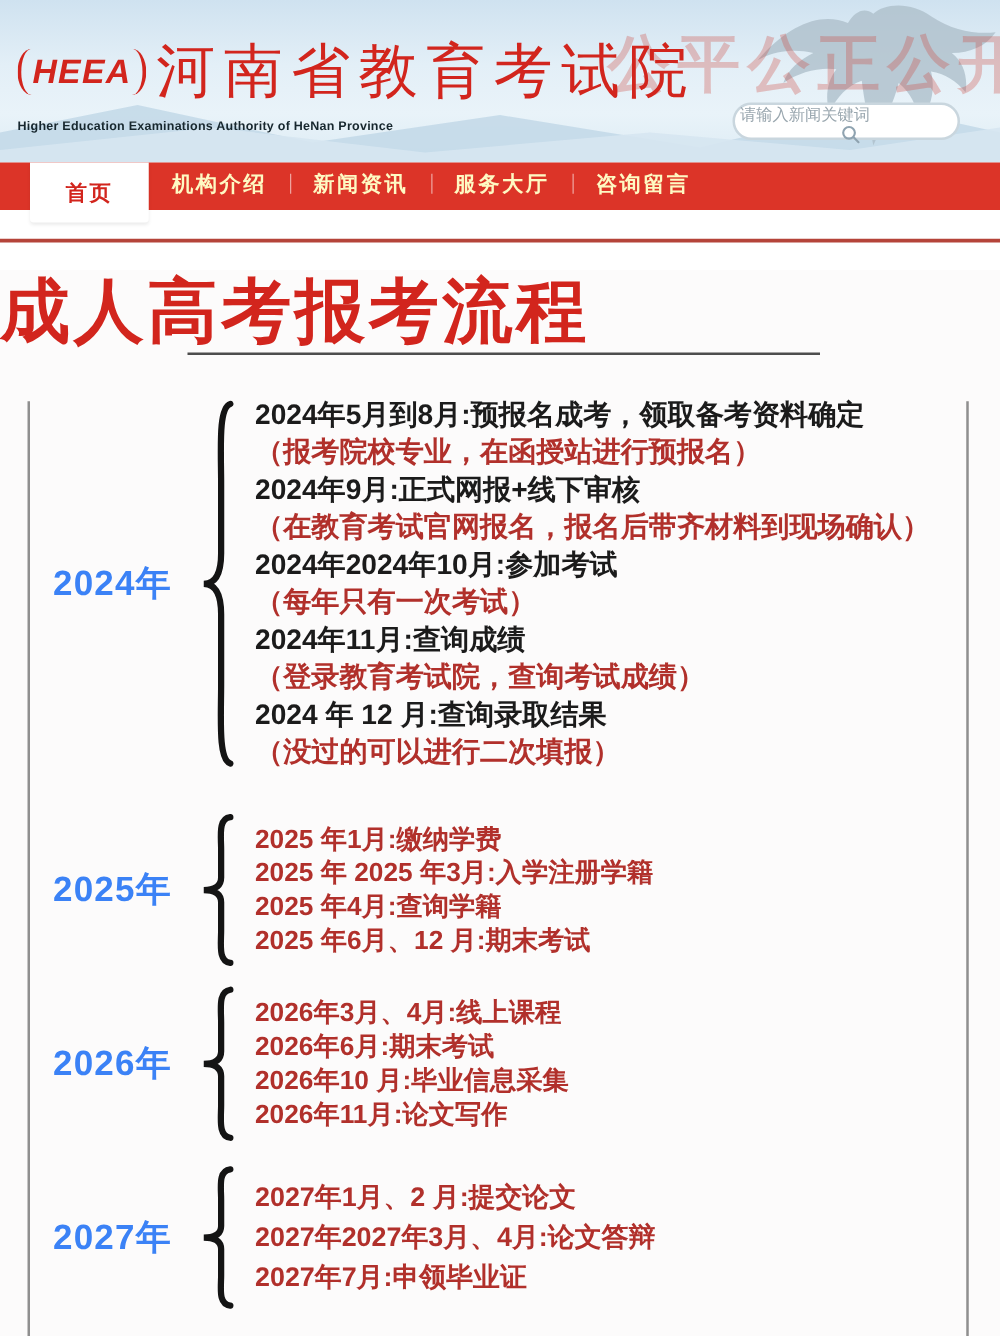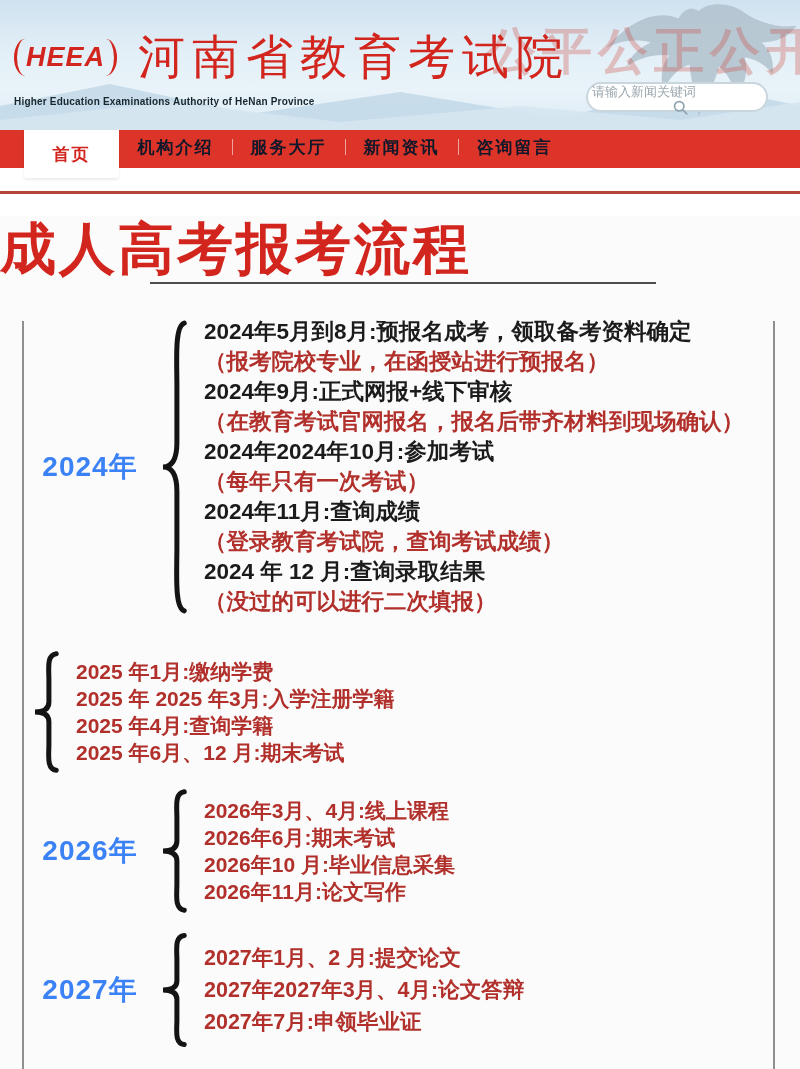--- a/index.html
+++ b/index.html
@@ -6,21 +6,21 @@
   html,body { background:#e8e8e8; }
   body { font-family:"Liberation Sans","DejaVu Sans",sans-serif; }
   .page { position:relative; width:800px; height:1069px; margin:0 auto; background:#fff; overflow:hidden; }
 
   
   .header { position:relative; height:130px; overflow:hidden;
     background:linear-gradient(180deg,#cfe2f0 0%,#e3eff7 40%,#e9f3f9 70%,#dcebf4 100%); }
   .mountains { position:absolute; left:0; bottom:0; width:100%; height:64px; }
   .eagle { position:absolute; right:-8px; top:0; width:215px; height:120px; }
   .logo-block { position:absolute; left:14px; top:26px; z-index:3; }
-  .logo-row { display:flex; align-items:center; gap:21px; }
+  .logo-row { display:flex; align-items:center; gap:8px; }
   .logo-badge { display:inline-block; font-size:27px; font-weight:900; font-style:italic;
     color:#d2251d; border-left:3px solid #d2251d; border-right:3px solid #d2251d;
     border-radius:16px / 26px; padding:3px 9px; letter-spacing:1px; }
   .site-name { font-size:47px; font-weight:400; color:#d2251d; letter-spacing:7px; }
   .site-name-en { margin-top:7px; font-size:10px; font-weight:600; color:#17272e; letter-spacing:0.2px; }
   .slogan-watermark { position:absolute; right:-22px; top:18px; z-index:1; white-space:nowrap;
     font-size:50px; font-weight:900; letter-spacing:6px; color:rgba(206,70,58,0.30); }
   .slogan { position:absolute; right:20px; top:30px; z-index:2; white-space:nowrap;
     font-size:31px; font-weight:900; letter-spacing:2px; color:#ce261e;
     text-shadow:0 0 1px #fff, 1px 1px 0 rgba(255,255,255,0.7); }
@@ -28,21 +28,21 @@
     background:#fff; border:2px solid #c9d6de; border-radius:16px;
     display:flex; align-items:center; padding:0 8px 0 14px;flex-direction:column; }
   .search-pill input { flex:1; min-width:0; border:none; outline:none; background:transparent;
     font-size:13px; color:#5c6a73; font-family:inherit; }
   .search-pill input::placeholder { color:#9aa7af; }
   .search-icon { width:17px; height:17px; flex:0 0 auto; cursor:pointer; }
 
   
   .navbar { position:relative; z-index:5; height:38px; background:#dc3428; display:flex; align-items:flex-start; padding-left:24px; }
   .nav-tab { position:relative; width:113px; height:34px; display:flex; align-items:center; justify-content:center;
-    color:#0f172a; font-size:17px; font-weight:700; letter-spacing:2px; cursor:pointer; }
+    color:#fef9c3; font-size:17px; font-weight:700; letter-spacing:2px; cursor:pointer; }
   .nav-tab.active { width:95px; height:48px; background:#fff; color:#d2251d; border-radius:0 0 3px 3px;
     box-shadow:0 2px 3px rgba(0,0,0,0.08); }
   .nav-tab:not(.active)::before { content:""; position:absolute; left:0; top:9px; bottom:9px; width:1px;
     background:rgba(255,255,255,0.55); }
   .nav-tab:nth-child(2)::before { display:none; }
 
   
   .sub-strip { height:26px; background:#ffffff; border-bottom:3px solid #b5443a; }
 
   
@@ -102,22 +102,22 @@
       <svg class="search-icon" viewBox="0 0 20 20" aria-hidden="true">
         <circle cx="8.5" cy="8.5" r="5.5" fill="none" stroke="#8fa3b0" stroke-width="2"></circle>
         <line x1="12.8" y1="12.8" x2="17.4" y2="17.4" stroke="#8fa3b0" stroke-width="2" stroke-linecap="round"></line>
       </svg>
     </div>
   </div>
 
   <div class="navbar">
     <div class="nav-tab active">首页</div>
     <div class="nav-tab">机构介绍</div>
+    <div class="nav-tab">新闻资讯</div>
     <div class="nav-tab">服务大厅</div>
-    <div class="nav-tab">新闻资讯</div>
     <div class="nav-tab">咨询留言</div>
   </div>
 
   <div class="sub-strip"></div>
 
   <div class="content">
     <div class="v-line left"></div>
     <div class="v-line right"></div>
 
     <div class="page-title">成人高考报考流程</div>
@@ -138,20 +138,21 @@
             <div class="tl-item red">（在教育考试官网报名，报名后带齐材料到现场确认）</div>
             <div class="tl-item black">2024年2024年10月:参加考试</div>
             <div class="tl-item red">（每年只有一次考试）</div>
             <div class="tl-item black">2024年11月:查询成绩</div>
             <div class="tl-item red">（登录教育考试院，查询考试成绩）</div>
             <div class="tl-item black">2024 年 12 月:查询录取结果</div>
             <div class="tl-item red">（没过的可以进行二次填报）</div>
           </div>
         </div>
         <div class="tl-section s1">
+          <div class="tl-year">2025年</div>
           <div class="tl-brace">
             <svg viewBox="0 0 44 200" preserveAspectRatio="none" aria-hidden="true">
               <path d="M37,6 C25,8 28,30 28,48 L28,84 C28,96 21,100 11,100 C21,100 28,104 28,116 L28,152 C28,170 25,192 37,194" fill="none" stroke="#141414" stroke-width="5" stroke-linecap="round" vector-effect="non-scaling-stroke"></path>
             </svg>
           </div>
           <div class="tl-items">
             <div class="tl-item red">2025 年1月:缴纳学费</div>
             <div class="tl-item red">2025 年 2025 年3月:入学注册学籍</div>
             <div class="tl-item red">2025 年4月:查询学籍</div>
             <div class="tl-item red">2025 年6月、12 月:期末考试</div>

